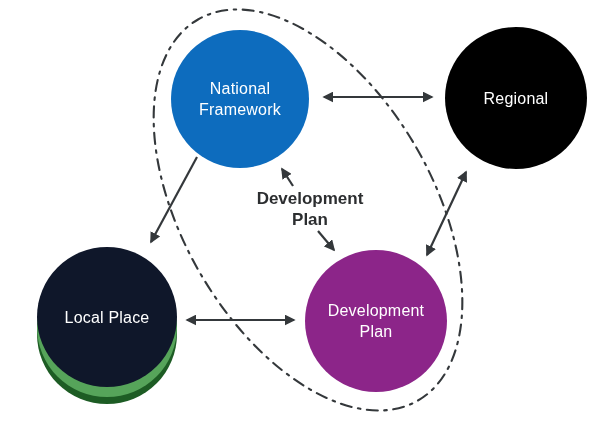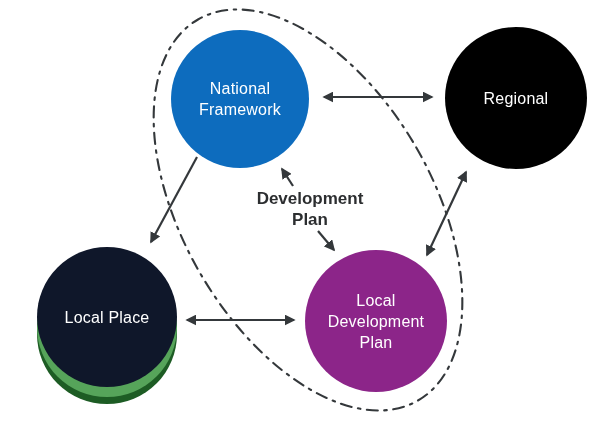--- a/index.html
+++ b/index.html
@@ -96,21 +96,20 @@
   </div>
 
   <div class="node node-rss">
     <div class="label">
       <div>Regional</div>
     </div>
   </div>
 
   <div class="node node-ldp">
     <div class="label">
-      <div>Local</div>
       <div>Development</div>
       <div>Plan</div>
     </div>
   </div>
 
   <div class="center-label">
     <div>Development</div>
     <div>Plan</div>
   </div>
 

